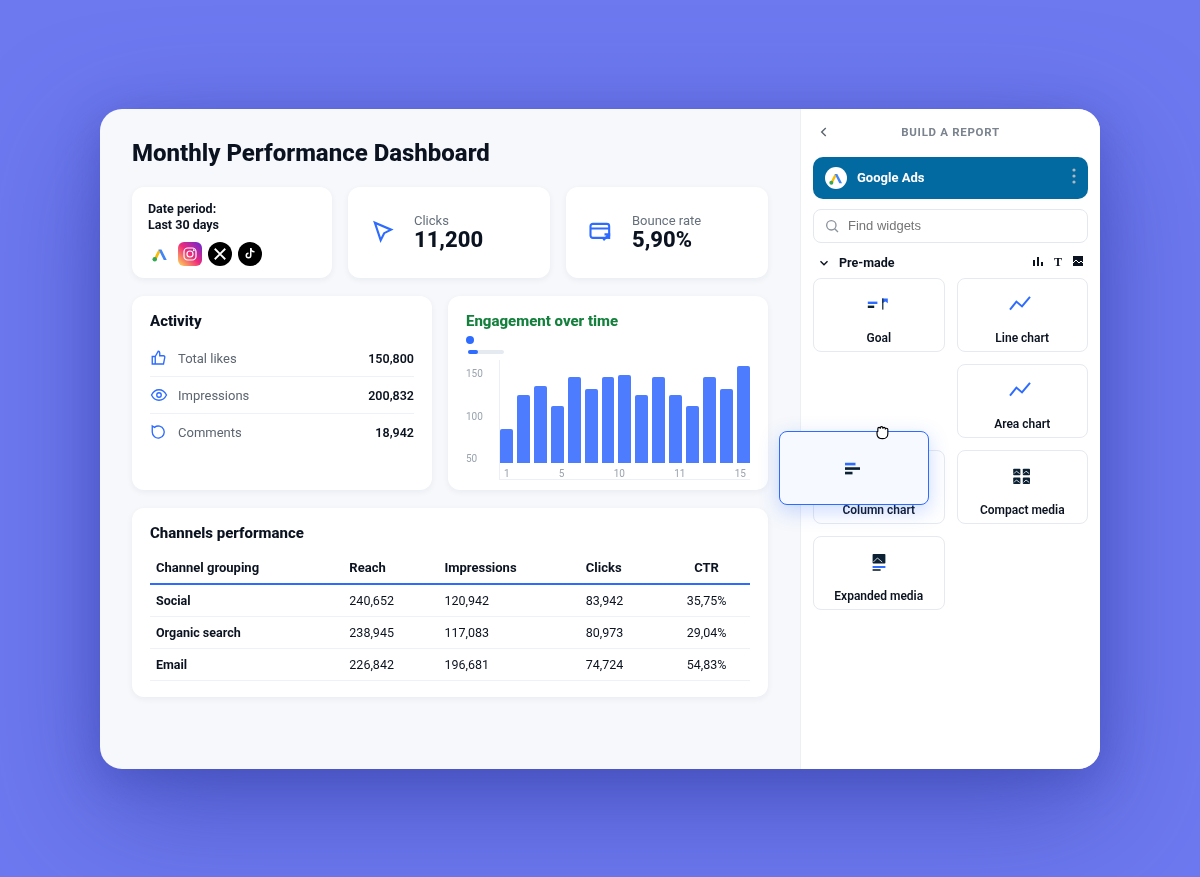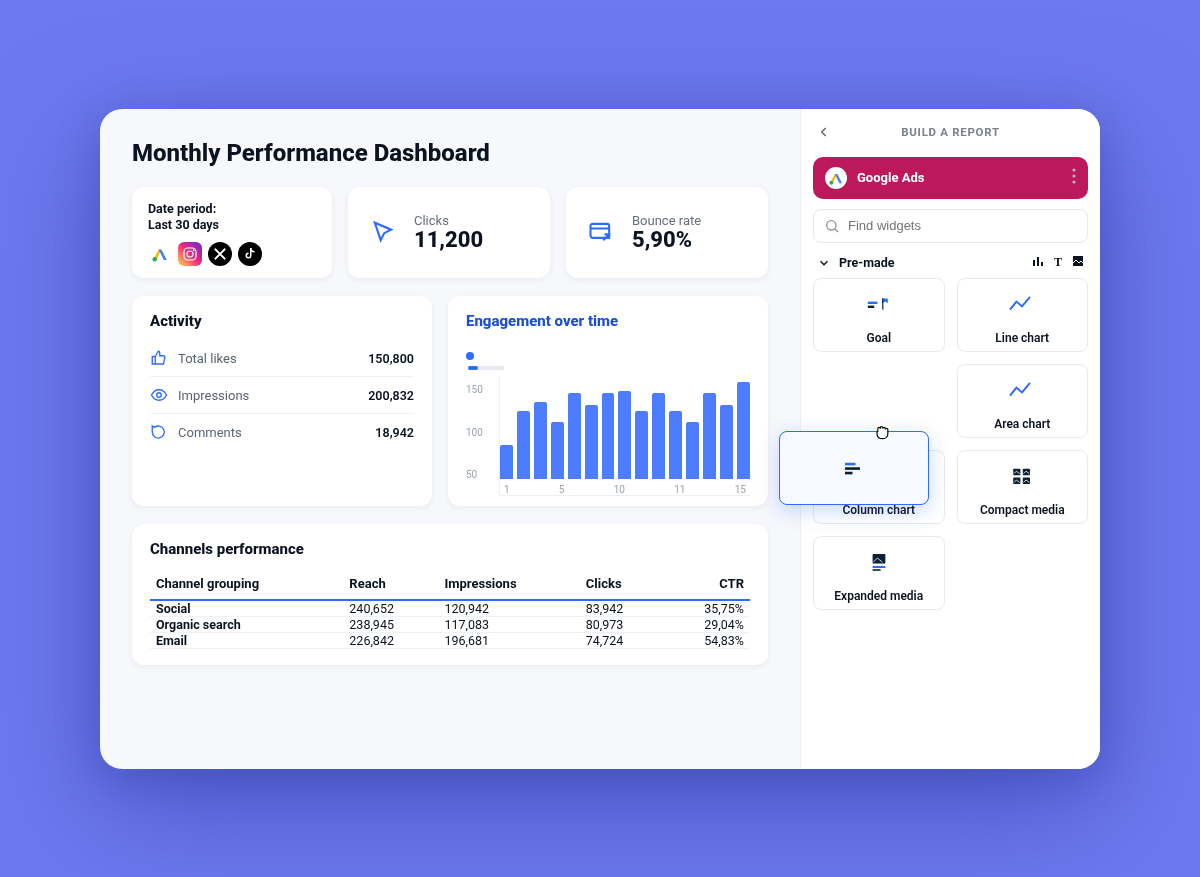--- a/index.html
+++ b/index.html
@@ -52,57 +52,57 @@
   .mid-row{display:flex;gap:16px;margin-bottom:18px;}
   .activity{flex:0 0 300px;padding:16px 18px 6px;}
   .card-title{font-size:15px;font-weight:800;color:#0b1320;margin-bottom:10px;}
   .act-row{display:flex;align-items:center;justify-content:space-between;padding:9px 0;border-bottom:1px solid #eef1f6;}
   .act-row:last-child{border-bottom:none;}
   .act-left{display:flex;align-items:center;gap:10px;font-size:13px;color:#5c6570;}
   .act-left .aic{width:18px;height:18px;color:#2e6bff;}
   .act-val{font-size:12.5px;color:#0b1320;font-weight:600;}
 
   .chart{flex:1;padding:16px 18px 10px;}
-  .chart-title{font-size:15px;font-weight:800;color:#1d4ed8;margin-bottom:24px;}
+  .chart-title{font-size:15px;font-weight:800;color:#15803d;margin-bottom:8px;}
   .chart-body{display:flex;gap:16px;height:120px;position:relative;}
   .yaxis{display:flex;flex-direction:column;justify-content:space-between;font-size:10px;color:#9aa3ae;padding-bottom:16px;padding-top:8px;}
   .bars{flex:1;display:flex;align-items:flex-end;gap:4px;padding-bottom:16px;border-bottom:1px solid #eceff4;border-left:1px solid #eceff4;position:relative;}
   .bar{flex:1;background:#4e7cff;border-radius:2px 2px 0 0;}
   .xaxis{position:absolute;bottom:0;left:0;right:0;display:flex;justify-content:space-between;font-size:10px;color:#9aa3ae;padding:0 4px;}
   .dot{width:8px;height:8px;border-radius:50%;background:#2e6bff;margin:-2px 0 6px 0;}
   .seek{width:36px;height:4px;border-radius:2px;background:#e5e9f0;margin-bottom:6px;margin-left:2px; position:relative;}
   .seek:before{content:"";position:absolute;left:0;top:0;height:100%;width:10px;background:#2e6bff;border-radius:2px;}
 
   
   .perf{padding:16px 18px;}
   .tbl{width:100%;border-collapse:collapse;font-size:12.5px;margin-top:6px;}
   .tbl thead th{font-weight:700;text-align:left;color:#0b1320;padding:8px 6px;border-bottom:2px solid #2e6bff;font-size:13px;}
-  .tbl td{padding:0 6px;border-bottom:1px solid #eef1f6;color:#0b1320;}
+  .tbl td{padding:8px 6px;border-bottom:1px solid #eef1f6;color:#0b1320;}
   .tbl td:first-child{font-weight:700;}
   .tbl td.num, .tbl th.num{text-align:left;margin-left:16px;}
-  .tbl td.ctr, .tbl th.ctr{text-align:right;}
+  .tbl td.ctr, .tbl th.ctr{text-align:center;}
 
   
   .side{
     flex:0 0 300px;
     background:#ffffff;
     border-left:1px solid #eceff4;
     display:flex;flex-direction:column;
     position:relative;
   }
   .side-head{display:flex;align-items:center;padding:10px 10px 0 10px;}
   .back{width:26px;height:26px;display:flex;align-items:center;justify-content:center;color:#5c6570;cursor:pointer;border-radius:4px;}
   .side-title{flex:1;text-align:center;font-size:11.5px;letter-spacing:.06em;color:#7a838e;font-weight:700;}
   .side-title-pad{width:26px;}
   .tabs{display:flex;border-bottom:1px solid #eceff4;margin-top:6px;}
   .tab{flex:1;text-align:center;font-size:12px;font-weight:700;color:#8b939d;padding:10px 0;cursor:pointer;}
   .tab.active{color:#2e6bff;border-bottom:2px solid #2e6bff;}
 
   .source-pill{
-    margin:12px 12px 10px; background:#be185d;color:#fff;
+    margin:12px 12px 10px; background:#0369a1;color:#fff;
     display:flex;align-items:center;gap:10px;padding:10px 12px;border-radius:10px;
   }
   .src-ic{width:22px;height:22px;border-radius:50%;background:#fff;display:flex;align-items:center;justify-content:center;}
   .src-name{font-size:13px;font-weight:700;flex:1;}
   .src-more{color:#aeb8c2;cursor:pointer;}
 
   .search{margin:0 12px;display:flex;align-items:center;gap:8px;border:1px solid #e3e7ee;border-radius:8px;padding:8px 10px;}
   .search input{border:none;outline:none;flex:1;font-size:13px;color:#333;background:transparent;}
   .search svg{width:16px;height:16px;stroke:#8b939d;}
 

